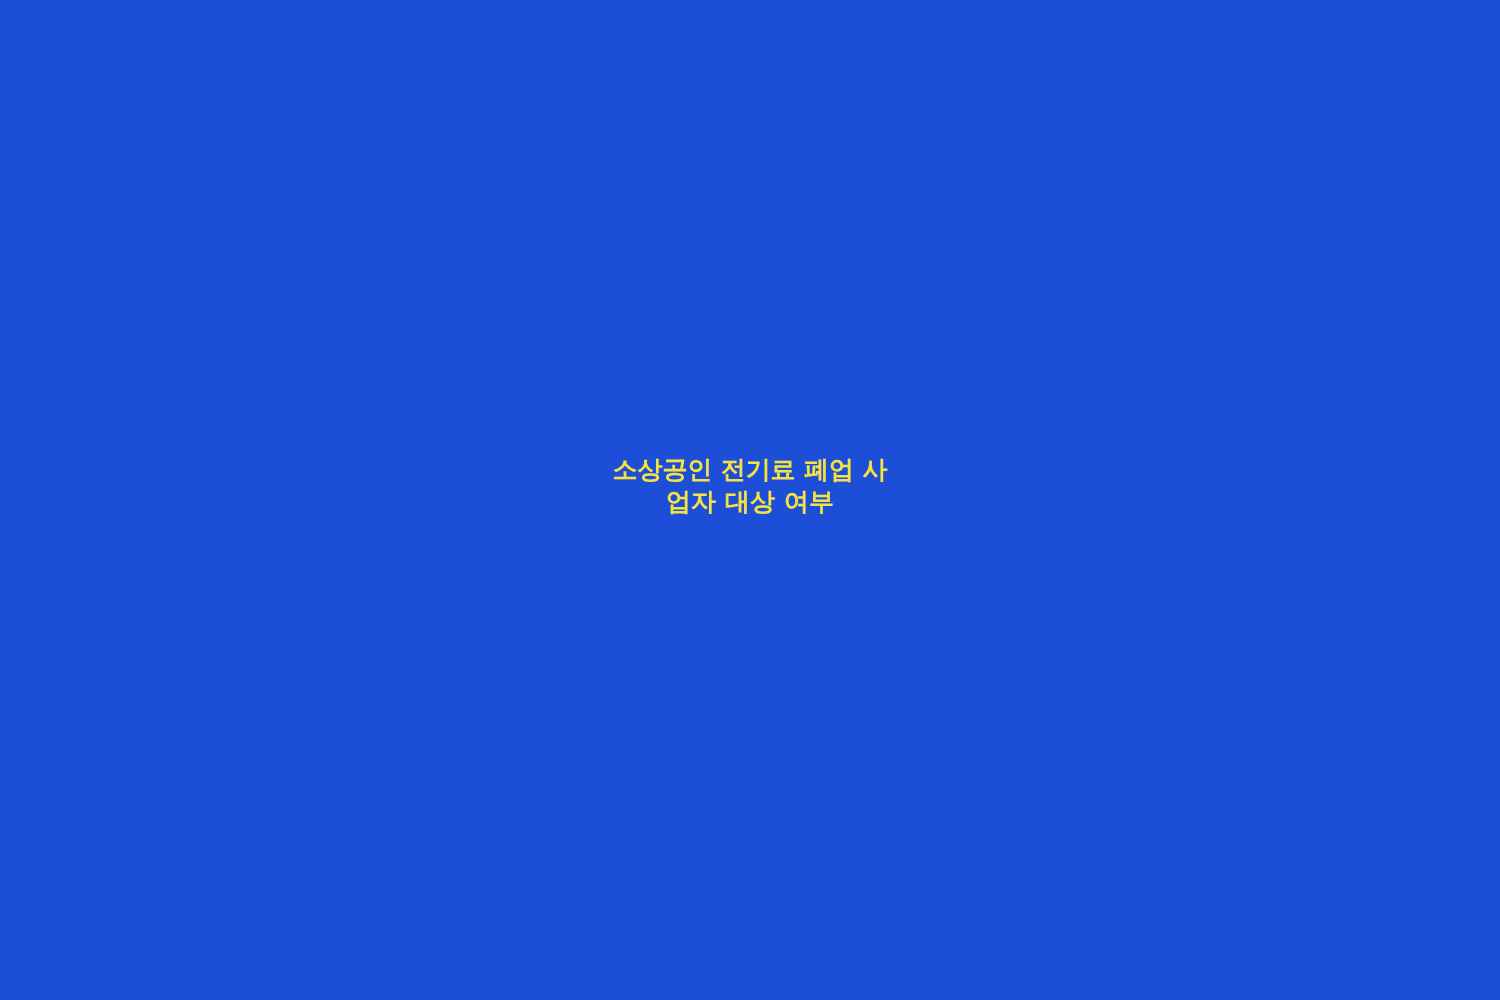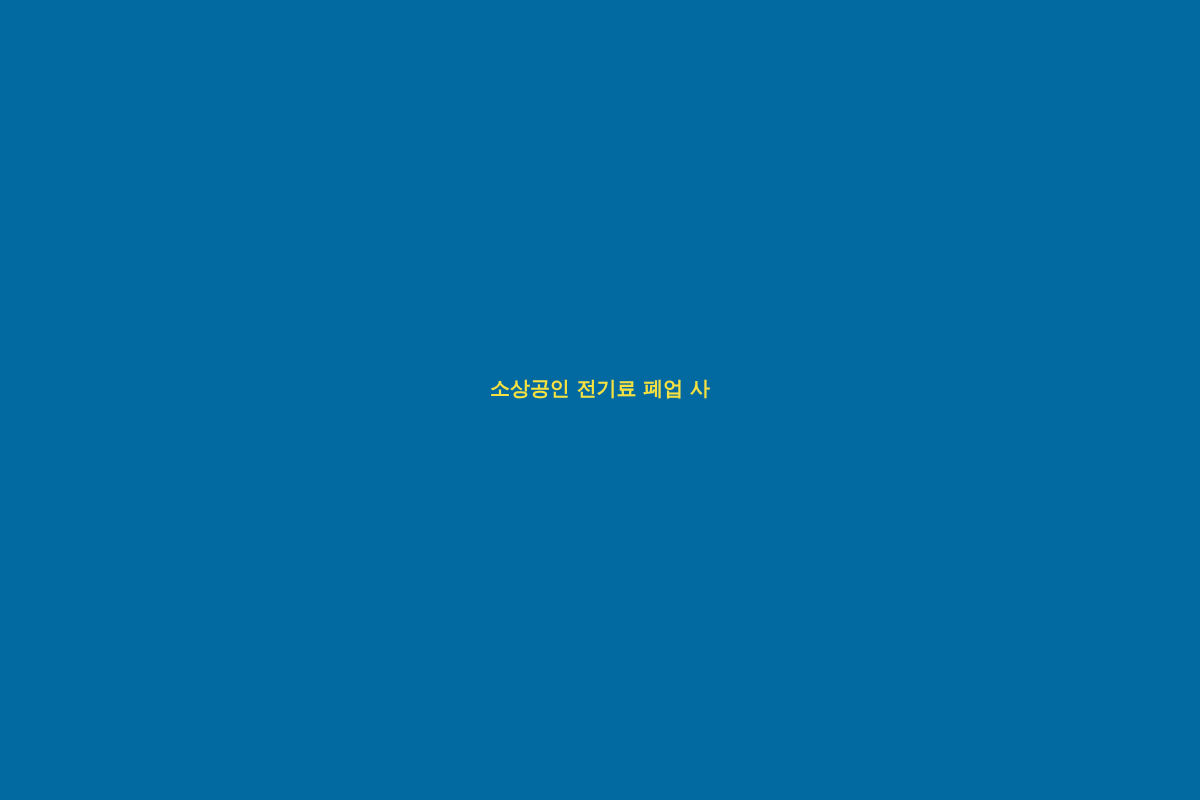--- a/index.html
+++ b/index.html
@@ -63,22 +63,23 @@
     letter-spacing: -0.004em;
   }
 
   .title-line-2 {
     letter-spacing: 0.004em;
   }
 </style>
 </head>
 <body>
 
-<div class="banner" style="background-color: #0369a1;">
+<div class="banner" style="background-color: #1d4ed8;">
 
   <div class="title-block">
 
     <span class="title-line title-line-1" style="color: rgb(245, 226, 66); font-size: 20px;">소상공인 전기료 폐업 사</span>
 
+    <span class="title-line title-line-2" style="color: rgb(245, 226, 66); font-size: 20px;">업자 대상 여부</span>
 
   </div>
 
 </div>
 
 </body></html>

